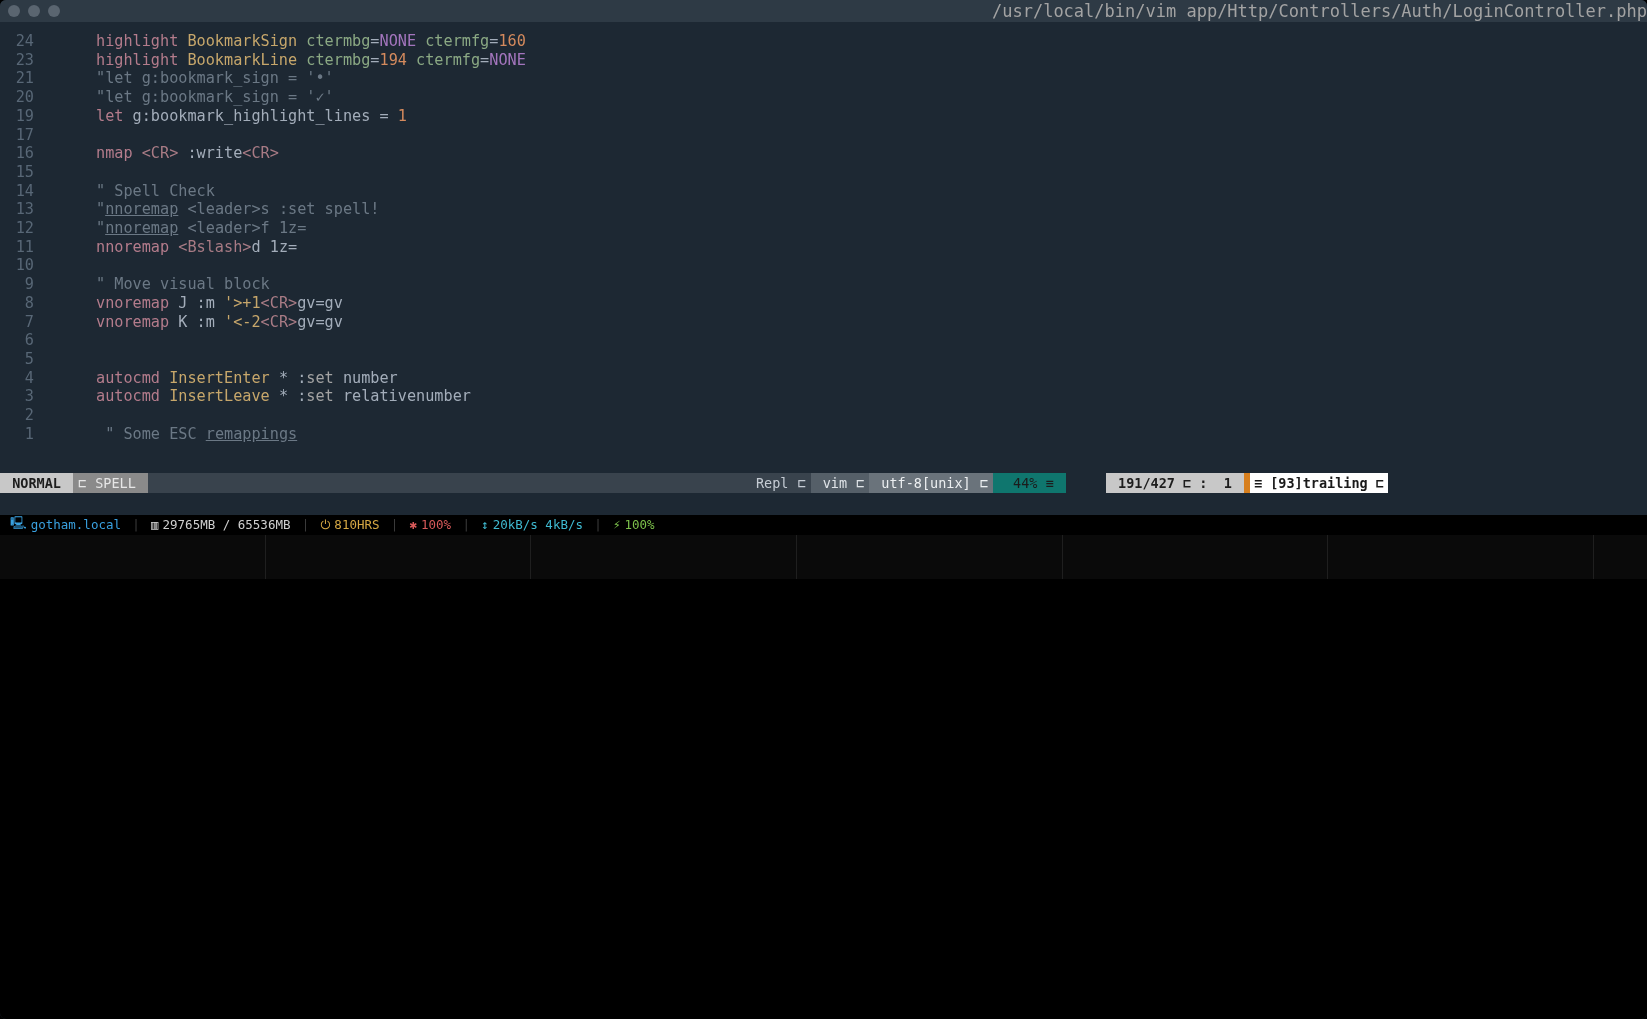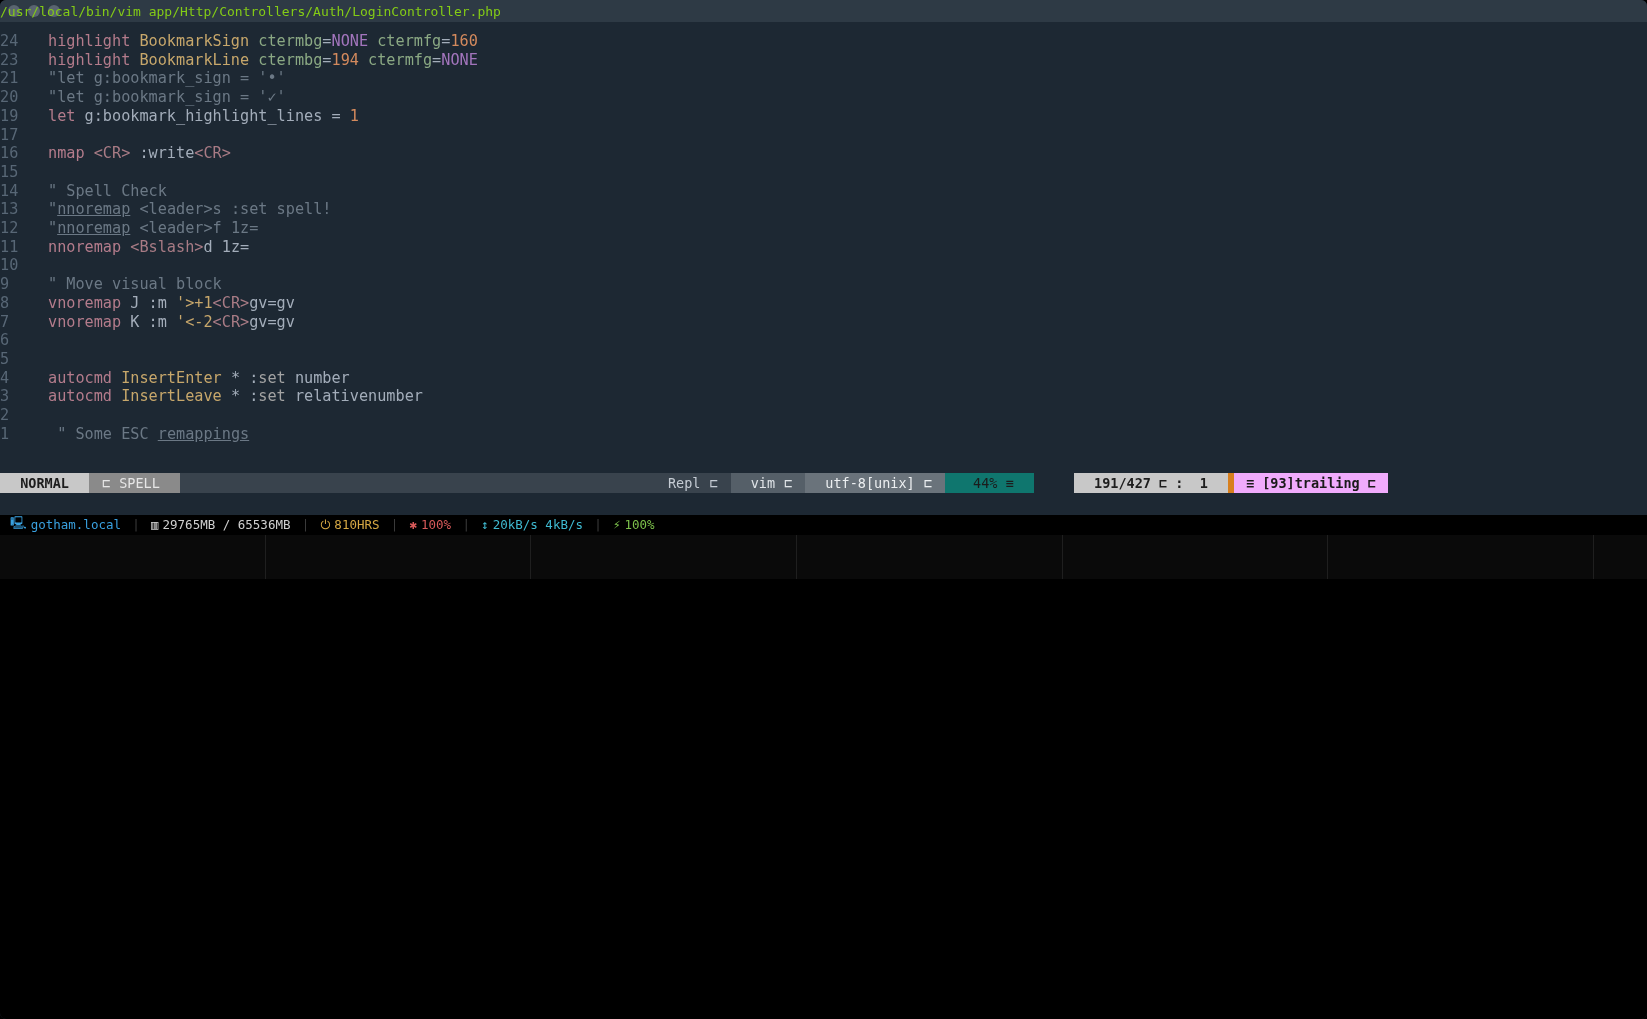--- a/index.html
+++ b/index.html
@@ -29,46 +29,46 @@
     position: relative;
   }
   .traffic-lights { display: flex; gap: 8px; }
   .traffic-lights .dot {
     width: 12px; height: 12px; border-radius: 50%;
     background: #5a6570;
   }
   .titlebar-title {
     position: absolute;
     left: 0; right: 0;
-    text-align: left;
-    font-size: 13px;
-    color: #84cc16;
+    text-align: right;
+    font-size: 17px;
+    color: #a3a3a3;
     pointer-events: none;
   }
 
   
   .editor {
     flex: 1;
     background: #1d2833;
     font-size: 15.2px;
     line-height: 18.7px;
     color: #8c96a1;
     overflow: hidden;
     padding-top: 10px;
   }
   .line { display: flex; white-space: pre; }
   .gutter {
     width: 48px;
-    text-align: left;
+    text-align: right;
     padding-right: 14px;
     color: #586776;
     flex-shrink: 0;
     user-select: none;
   }
-  .code { flex: 1; color: #a3adba; }
+  .code { flex: 1; color: #a3adba; margin-left: 48px; }
 
   
   .t-kw    { color: #b47c8c; }          
   .t-name  { color: #c7a76b; }          
   .t-arg   { color: #8ba984; }          
   .t-const { color: #a375bd; }          
   .t-num   { color: #d48a5d; }          
   .t-cmt   { color: #6b7885; }          
   .t-ul    { text-decoration: underline; } 
   .t-str   { color: #c7a76b; }          
@@ -77,30 +77,30 @@
 
   
   .statusline {
     height: 20px;
     display: flex;
     font-size: 13.5px;
     line-height: 20px;
     white-space: pre;
     width: 1388px;
   }
-  .sl-seg { padding: 0 12px; }
+  .sl-seg { padding: 0 4px; }
   .sl-normal { background:#c8c8c8; color:#1d1d1d; font-weight:bold; }
   .sl-spell  { background:#8a8a8a; color:#e6e6e6; }
   .sl-file   { background:#39434d; color:#c5ccd4; flex:1; }
   .sl-repl   { background:#39434d; color:#c5ccd4; }
   .sl-vim    { background:#555f68; color:#e0e4e8; }
   .sl-enc    { background:#6a737b; color:#eceff1; }
   .sl-pct    { background:#0f766e; color:#1c1c1c; }
   .sl-pos    { background:#c8c8c8; color:#1d1d1d; font-weight:bold;margin-left:40px; }
-  .sl-trailing { background:#f0abfc; color:#1a1a1a; font-weight:bold; }
+  .sl-trailing { background:#ffffff; color:#1a1a1a; font-weight:bold; }
   .sl-gap { background:#d77f1e; width:6px; }
   .sep { display:inline-block; width:10px; text-align:center; }
 
   
   .tmux {
     background: #000;
     height: 20px;
     display: flex;
     align-items: center;
     font-size: 12.5px;

